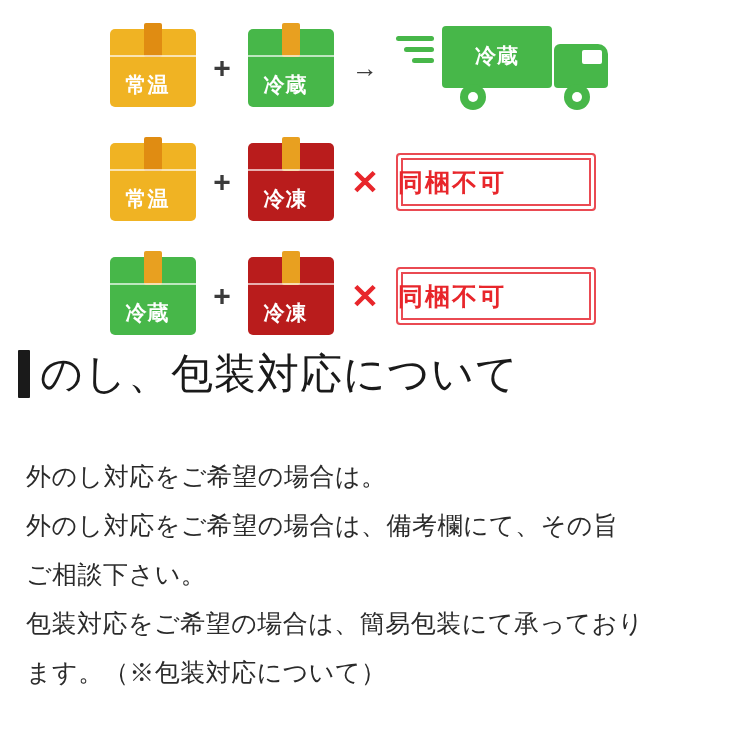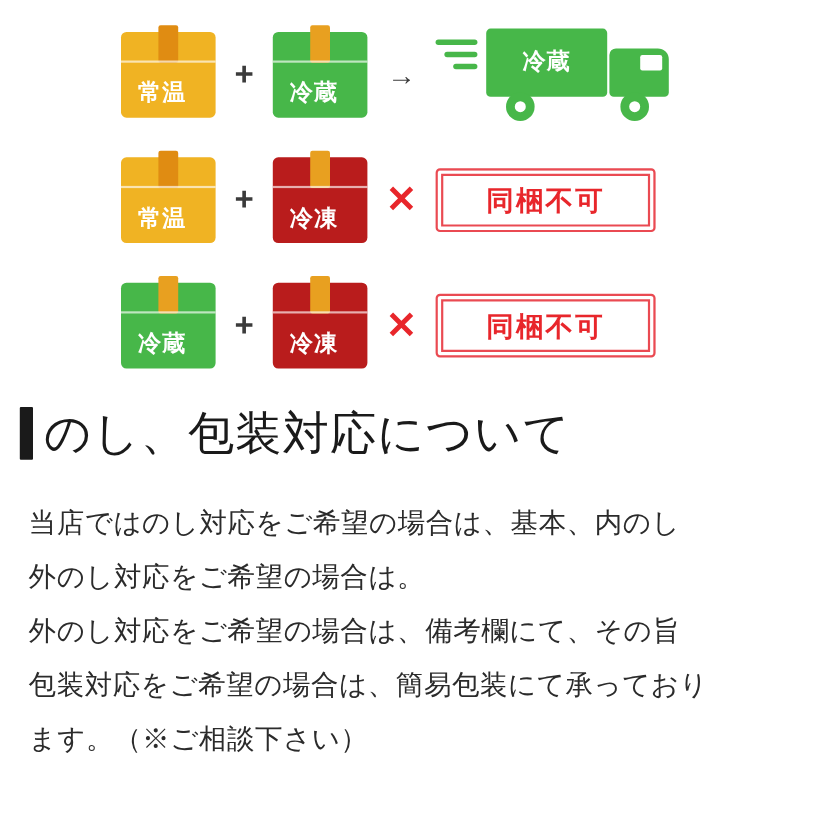--- a/index.html
+++ b/index.html
@@ -180,35 +180,34 @@
 
   
   .stamp {
     flex: 0 0 auto;
     width: 200px;
     height: 58px;
     border: 2px solid #ea4a52;
     border-radius: 4px;
     display: flex;
     align-items: center;
-    justify-content: center;
     box-shadow: inset 0 0 0 3px #ffffff, inset 0 0 0 5px #ea4a52;
   }
   .stamp span {
     color: #e8262b;
     font-size: 25px;
     font-weight: bold;
     letter-spacing: 2px;
   }
 
   
   .heading {
     position: absolute;
     left: 18px;
-    top: 370px;
+    top: 350px;
     display: flex;
     align-items: center;
   }
   .heading .bar {
     width: 12px;
     height: 48px;
     background: #1a1a1a;
     margin-right: 10px;
     border-radius: 1px;
   }
@@ -307,20 +306,20 @@
     </div>
 
   </div>
 
   <div class="heading">
     <div class="bar"></div>
     <div class="htxt">のし、包装対応について</div>
   </div>
 
   <div class="body-text">
-    <p>当店ではのし対応をご希望の場合は、基本、内のし</p>
     <p>外のし対応をご希望の場合は。</p>
     <p>外のし対応をご希望の場合は、備考欄にて、その旨</p>
+    <p>ご相談下さい。</p>
     <p>包装対応をご希望の場合は、簡易包装にて承っており</p>
-    <p>ます。（※ご相談下さい）</p>
+    <p>ます。（※包装対応について）</p>
   </div>
 
 </div>
 
 </body></html>

